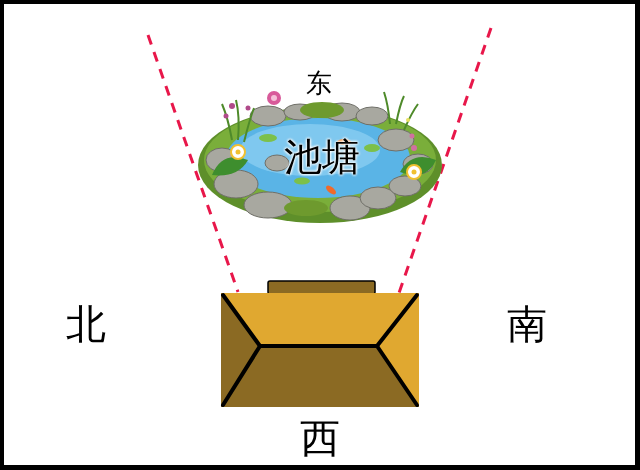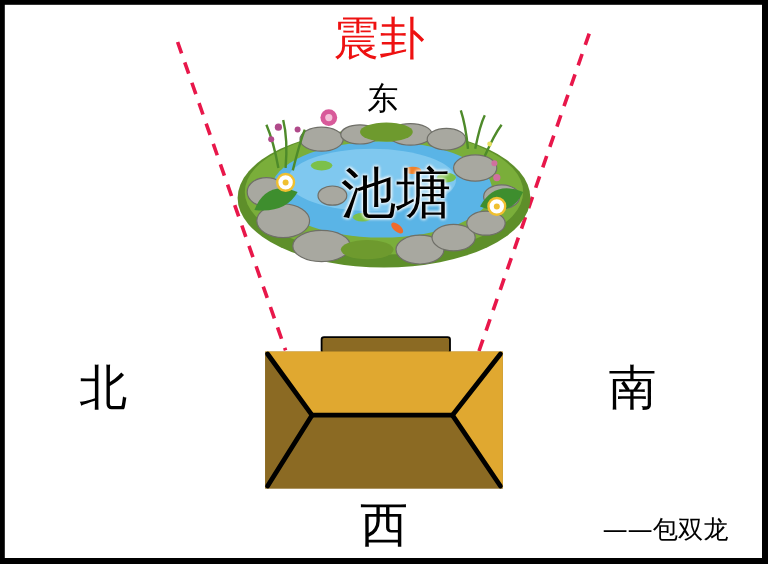--- a/index.html
+++ b/index.html
@@ -112,20 +112,18 @@
       <g stroke="#000" stroke-width="4" stroke-linecap="round">
         <line x1="223" y1="295" x2="260" y2="346"></line>
         <line x1="417" y1="295" x2="377" y2="346"></line>
         <line x1="260" y1="346" x2="377" y2="346"></line>
         <line x1="260" y1="346" x2="223" y2="405"></line>
         <line x1="377" y1="346" x2="417" y2="405"></line>
       </g>
     </g>
   </svg>
 
-  <div class="label red" style="left:278px; top:13px; font-size:38px; font-weight:normal;">震卦</div>
   <div class="label black" style="left:306px; top:70px; font-size:26px;">东</div>
-  <div class="label black" style="left:284px; top:138px; font-size:46px; text-shadow: 0 0 3px #fff, 0 0 3px #fff, 0 0 3px #fff; text-align: right;">池塘</div>
+  <div class="label black" style="left:284px; top:138px; font-size:38px; text-shadow: 0 0 3px #fff, 0 0 3px #fff, 0 0 3px #fff; text-align: right;">池塘</div>
   <div class="label black" style="left:66px; top:304px; font-size:40px;">北</div>
   <div class="label black" style="left:507px; top:304px; font-size:40px;">南</div>
   <div class="label black" style="left:300px; top:418px; font-size:40px;">西</div>
-  <div class="label black" style="left:502px; top:431px; font-size:21px;">——包双龙</div>
 </div>
 
 </body></html>

